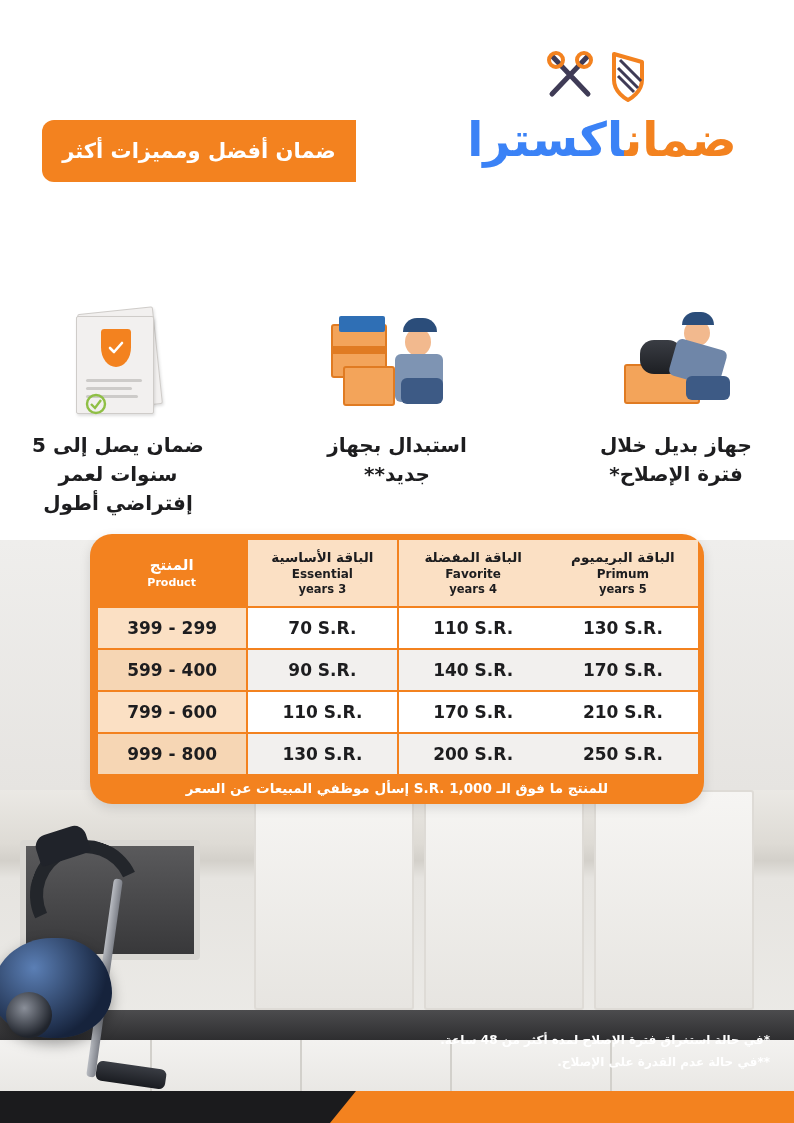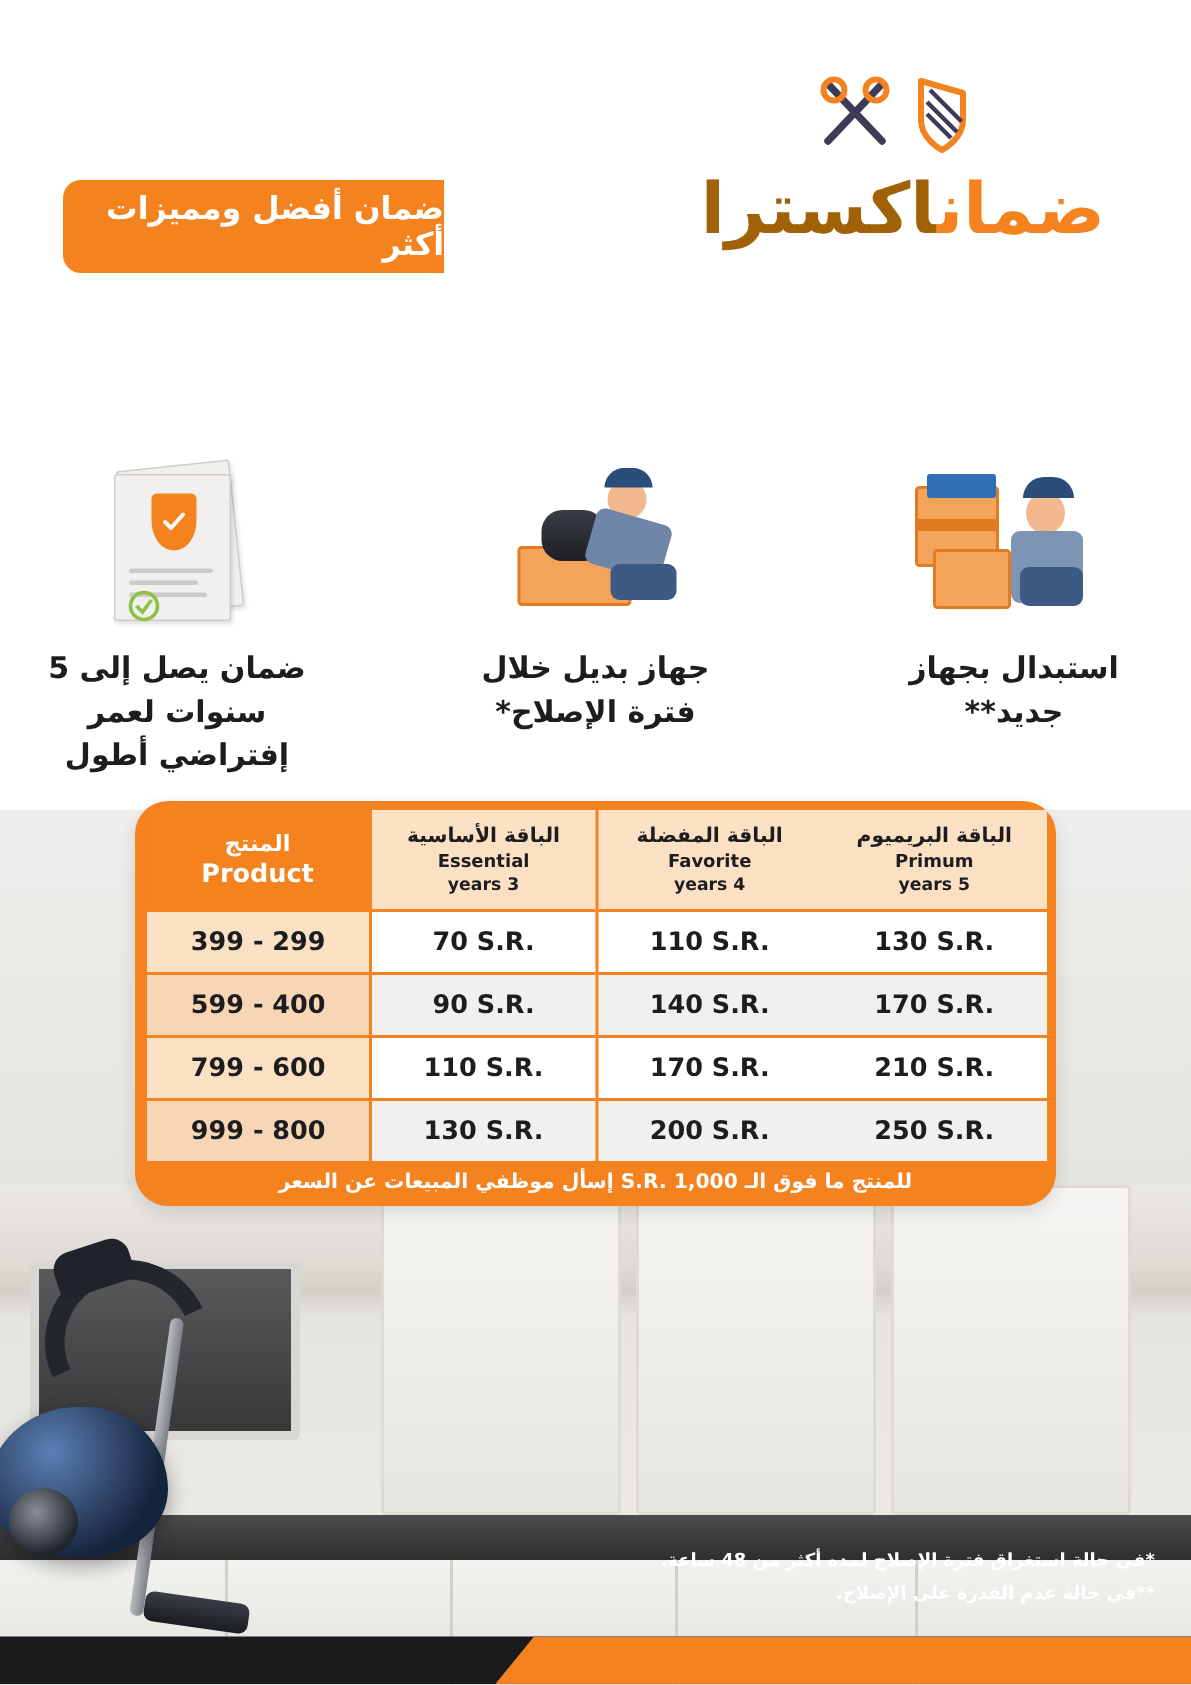--- a/index.html
+++ b/index.html
@@ -94,27 +94,27 @@
     clip-path: polygon(26px 0, 100% 0, 100% 100%, 0 100%);
   }
 
   
   .logo-block { position: absolute; right: 42px; top: 48px; width: 300px; text-align: center; }
   .logo-mark { height: 58px; display: flex; justify-content: center; align-items: center; gap: 6px; }
   .logo-title {
     margin-top: 10px; font-size: 47px; font-weight: bold; color: #f3821f; line-height: 1;
     letter-spacing: -1px;
   }
-  .logo-title .dark { color: #a16207; text-align: center; }
+  .logo-title .dark { color: #3b82f6; text-align: center; }
   .logo-sub {
     margin-top: 10px; font-size: 19px; font-weight: bold; color: #3f3b56;
   }
 
   .headline {
-    position: absolute; left: 42px; top: 120px; width: 254px; height: 62px;
+    position: absolute; left: 42px; top: 120px; width: 314px; height: 62px;
     background: #f3821f; border-radius: 12px 0 0 12px;
     display: flex; align-items: center; justify-content: center;
     color: #fff; font-size: 21px; font-weight: bold;
   }
 
   
   .features {
     position: absolute; left: 30px; top: 300px; width: 734px;
     display: flex; flex-direction: row-reverse; justify-content: space-between;
   }
@@ -149,21 +149,21 @@
     border-left: 2px solid #f3821f;
   }
   thead th:first-child { border-left: none; }
   thead th.product-head {
     background: #f3821f; color: #ffffff; border-left: none;
   }
   .pkg-ar { font-size: 13.5px; font-weight: bold; line-height: 1.2; text-align: center; }
   .pkg-en { font-size: 12px; margin-top: 2px; }
   .pkg-yr { font-size: 11.5px; margin-top: 1px; }
   .product-head .pkg-ar { font-size: 15px; }
-  .product-head .pkg-en { font-size: 17px; }
+  .product-head .pkg-en { font-size: 11px; }
 
   tbody td {
     background: #ffffff; color: #1d1d1f; font-size: 17px; font-weight: bold;
     padding: 10px 4px; border-left: 2px solid #f3821f; border-top: 2px solid #f3821f;
     direction: ltr;
   }
   tbody td:first-child { border-left: none; }
   tbody tr:nth-child(even) td { background: #f2f0ee; }
   tbody td.product-cell { background: #fbe0c4 !important; }
   tbody tr:nth-child(even) td.product-cell { background: #f6d6b4 !important; }
@@ -242,42 +242,42 @@
               <path d="M6 11 L10 15 L16 7" stroke="#8fbf45" stroke-width="2.4" fill="none"></path>
             </svg>
         </div>
       </div>
       <div class="cap">ضمان يصل إلى 5 سنوات لعمر إفتراضي أطول</div>
     </div>
 
 
     <div class="feature">
       <div class="art">
-        <div class="box" style="left:36px; top:64px; width:76px; height:40px;"></div>
-        <div style="position:absolute; left:52px; top:40px; width:42px; height:34px; background:linear-gradient(#3a3d44,#1d1f23); border-radius:14px;"></div>
-        <div class="person-head" style="left:96px; top:20px; width:26px; height:26px;"></div>
-        <div class="cap-blue" style="left:94px; top:12px; width:32px; height:13px;"></div>
-        <div class="person-body" style="left:84px; top:44px; width:52px; height:38px; background:#6f86a8; transform:rotate(16deg);"></div>
-        <div class="person-body" style="left:98px; top:76px; width:44px; height:24px; background:#3d5a85;"></div>
-      </div>
-      <div class="cap">جهاز بديل خلال فترة الإصلاح*</div>
-    </div>
-
-    <div class="feature">
-      <div class="art">
         <div class="box" style="left:22px; top:24px; width:56px; height:54px;"></div>
         <div style="position:absolute; left:22px; top:46px; width:56px; height:8px; background:#e07b22;"></div>
         <div class="box" style="left:34px; top:66px; width:52px; height:40px;"></div>
         <div style="position:absolute; left:30px; top:16px; width:46px; height:16px; background:#2f6fb5; border-radius:2px;"></div>
         <div class="person-head" style="left:96px; top:28px; width:26px; height:28px;"></div>
         <div class="cap-blue" style="left:94px; top:18px; width:34px; height:14px;"></div>
         <div class="person-body" style="left:86px; top:54px; width:48px; height:48px; background:#7e94b3;"></div>
         <div class="person-body" style="left:92px; top:78px; width:42px; height:26px; background:#3d5a85;"></div>
       </div>
       <div class="cap">استبدال بجهاز جديد**</div>
+    </div>
+
+    <div class="feature">
+      <div class="art">
+        <div class="box" style="left:36px; top:64px; width:76px; height:40px;"></div>
+        <div style="position:absolute; left:52px; top:40px; width:42px; height:34px; background:linear-gradient(#3a3d44,#1d1f23); border-radius:14px;"></div>
+        <div class="person-head" style="left:96px; top:20px; width:26px; height:26px;"></div>
+        <div class="cap-blue" style="left:94px; top:12px; width:32px; height:13px;"></div>
+        <div class="person-body" style="left:84px; top:44px; width:52px; height:38px; background:#6f86a8; transform:rotate(16deg);"></div>
+        <div class="person-body" style="left:98px; top:76px; width:44px; height:24px; background:#3d5a85;"></div>
+      </div>
+      <div class="cap">جهاز بديل خلال فترة الإصلاح*</div>
     </div>
 
   </div>
 
   <div class="table-card">
     <table>
       <thead>
         <tr>
           <th>
             <div class="pkg-ar">الباقة البريميوم</div>

